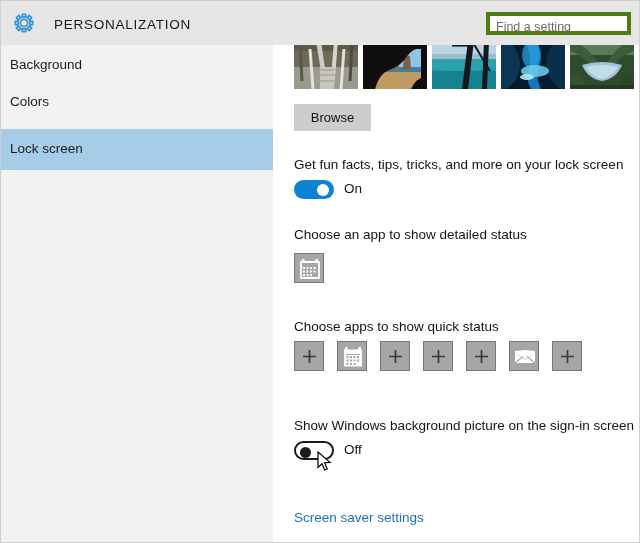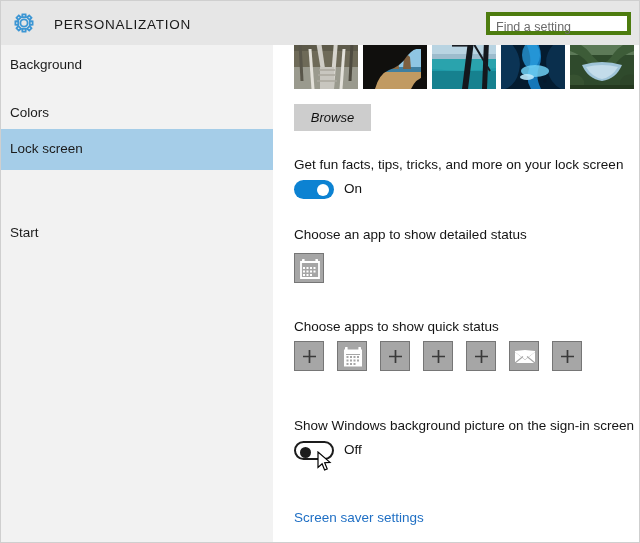--- a/index.html
+++ b/index.html
@@ -122,21 +122,20 @@
   .browse-btn {
     position: absolute;
     left: 21px; top: 59px;
     width: 77px; height: 27px;
     background: #cdcdcd;
     border: none;
     font-family: "Liberation Sans", sans-serif;
     font-size: 13px;
     color: #101010;
     cursor: pointer;
-    font-style: italic;
   }
 
   
   .toggle-on {
     position: absolute;
     width: 40px; height: 19px;
     border-radius: 10px;
     background: #0c82d2;
     cursor: pointer;
   }
@@ -213,28 +212,25 @@
 
     <div class="searchbox">
       <input type="text" placeholder="Find a setting" style="">
     </div>
   </div>
 
   <div class="sidebar">
     <div class="nav-item" style="top:0px">
       <span class="lbl">Background</span>
     </div>
-    <div class="nav-item" style="top:48px">
+    <div class="nav-item" style="top:37px">
       <span class="lbl">Colors</span>
     </div>
     <div class="nav-item selected" style="top:84px">
       <span class="lbl">Lock screen</span>
-    </div>
-    <div class="nav-item" style="top:168px">
-      <span class="lbl">Start</span>
     </div>
   </div>
 
   <div class="content">
 
     <div class="thumb" style="left:21px">
       <svg width="64" height="48" viewBox="0 0 64 48">
         <rect width="64" height="48" fill="#9a9a8e"></rect>
         <rect width="64" height="26" fill="#6e6a58"></rect>
         <path d="M0 0 h64 v10 h-64z" fill="#5d5a4a"></path>

